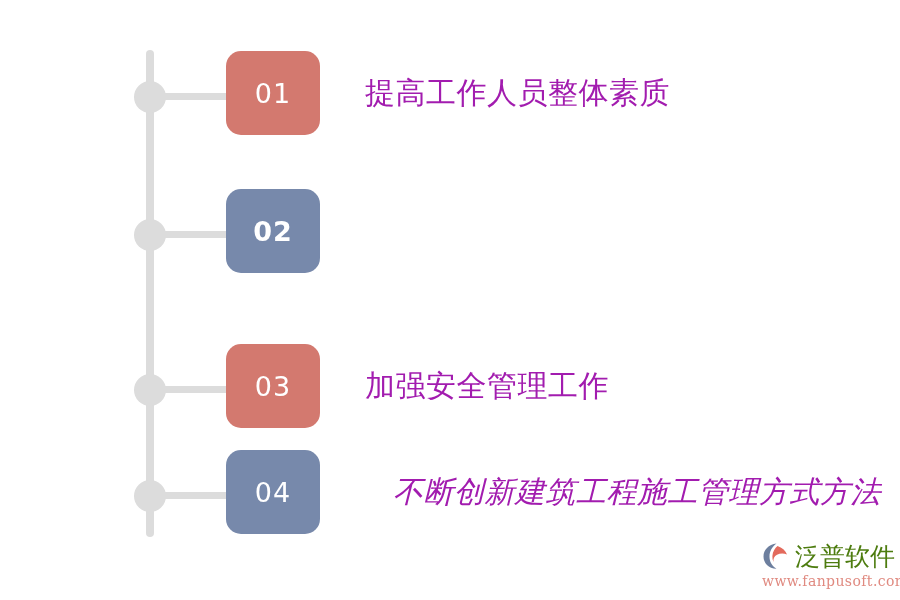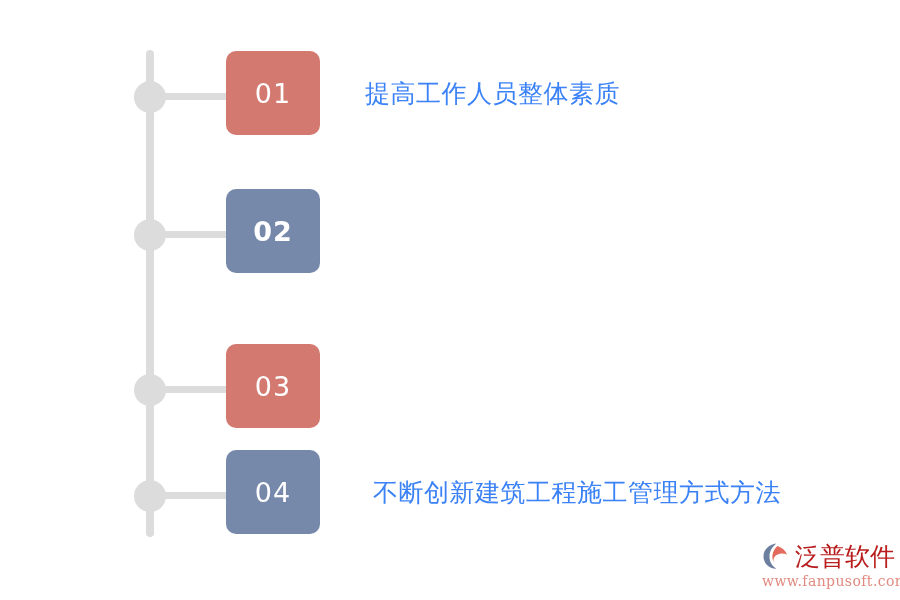--- a/index.html
+++ b/index.html
@@ -63,49 +63,49 @@
     height: 7px;
     background: #dcdcdc;
   }
 
   .num-box {
     position: absolute;
     left: 226px;
     top: 0;
     width: 94px;
     height: 84px;
-    border-radius: 10px;
+    border-radius: 15px;
     display: flex;
     align-items: center;
     justify-content: center;
     box-sizing: border-box;
   }
   .num-box .num-label {
     color: #ffffff;
     font-size: 27px;
     font-family: "DejaVu Sans", sans-serif;
     letter-spacing: 1px;
     line-height: 1;
   }
 
   .step-text {
     position: absolute;
     left: 365px;
     top: 0;
     height: 84px;
     display: flex;
     align-items: center;
-    color: #3b82f6;
-    font-size: 25px;
+    color: #a21caf;
+    font-size: 30px;
     font-family: "DejaVu Sans", sans-serif;
     letter-spacing: 0.5px;
     white-space: nowrap;
     text-align: center;
   }
-  .step-row.r4 .step-text { left: 373px; }
+  .step-row.r4 .step-text { left: 393px; font-style: italic; }
 
   
   .watermark {
     position: absolute;
     left: 762px;
     top: 540px;
     width: 136px;
     height: 52px;
   }
   .logo-line {
@@ -114,21 +114,21 @@
     height: 32px;
   }
   .logo-mark {
     width: 30px;
     height: 30px;
     margin-right: 3px;
     flex: 0 0 auto;
   }
   .logo-word {
     font-size: 25px;
-    color: #b91c1c;
+    color: #4d7c0f;
     font-family: "DejaVu Sans", sans-serif;
     letter-spacing: 0px;
     line-height: 1;
     white-space: nowrap;
   }
   .logo-url {
     margin-top: 1px;
     font-size: 14px;
     color: #e08a80;
     font-family: "DejaVu Serif", serif;
@@ -159,20 +159,21 @@
       <span class="num-label">02</span>
     </div>
   </div>
 
   <div class="step-row r3">
     <div class="node-dot"></div>
     <div class="connector"></div>
     <div class="num-box" style="background:#d3796f;">
       <span class="num-label">03</span>
     </div>
+    <div class="step-text">加强安全管理工作</div>
   </div>
 
   <div class="step-row r4">
     <div class="node-dot"></div>
     <div class="connector"></div>
     <div class="num-box" style="background:#7789ab;">
       <span class="num-label">04</span>
     </div>
     <div class="step-text">不断创新建筑工程施工管理方式方法</div>
   </div>

